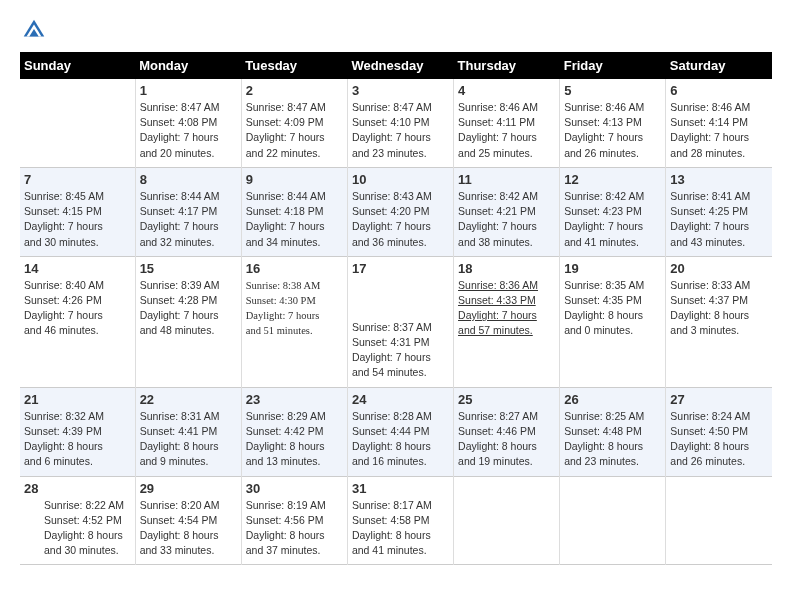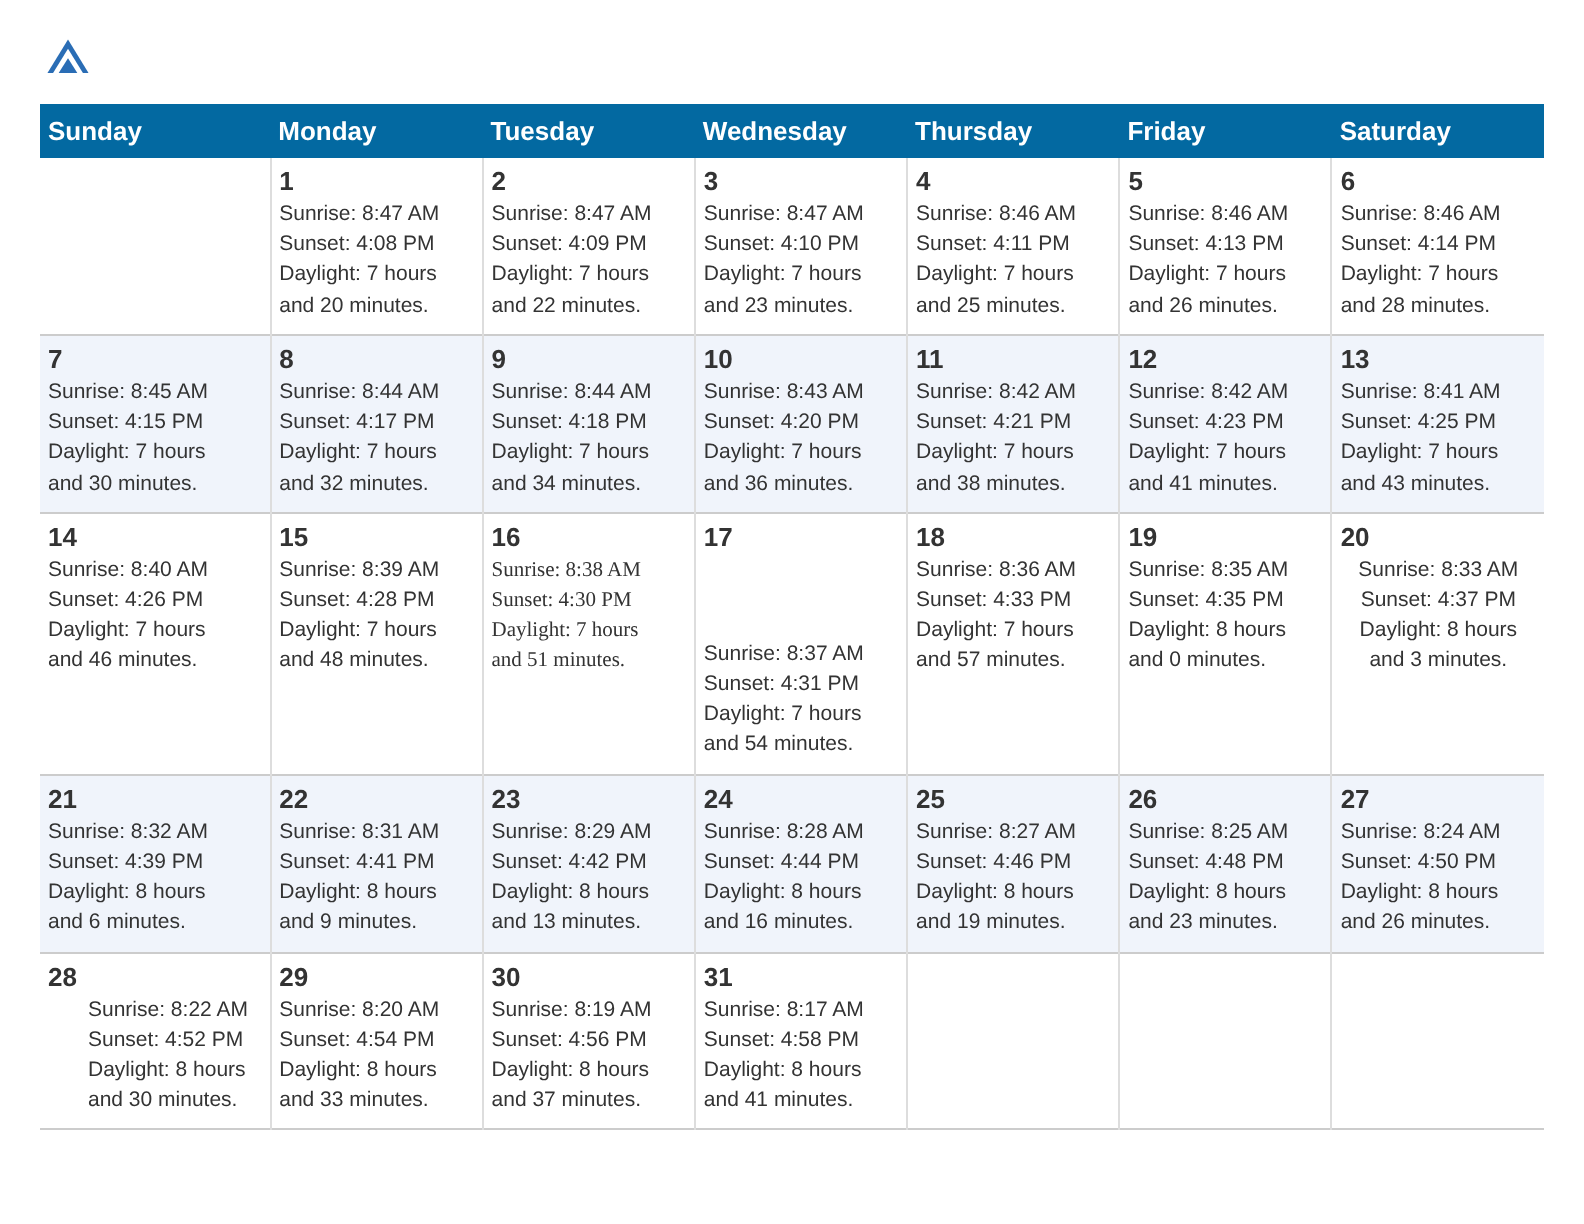--- a/index.html
+++ b/index.html
@@ -51,21 +51,21 @@
     .subtitle {
       font-size: 15px;
       color: #555;
     }
     table {
       width: 100%;
       border-collapse: collapse;
       font-size: 11px;
     }
     thead tr th {
-      background-color: #0369a1;
+      background-color: #000000;
       color: #fff;
       padding: 6px 4px;
       text-align: left;
       font-size: 13px;
       font-weight: 600;
     }
     tbody tr {
       border-bottom: 1px solid #ccc;
     }
     tbody tr td {
@@ -250,35 +250,35 @@
         </td>
         <td>
           <span class="day-num">17</span>
           <div class="day-info" style="white-space: pre-line; margin-top: 44px;">Sunrise: 8:37 AM
 Sunset: 4:31 PM
 Daylight: 7 hours
 and 54 minutes.</div>
         </td>
         <td>
           <span class="day-num">18</span>
-          <div class="day-info" style="white-space: pre-line;">Sunrise: 8:36 AM
+          <div class="day-info" style="white-space: pre-line; text-decoration: underline;">Sunrise: 8:36 AM
 Sunset: 4:33 PM
 Daylight: 7 hours
 and 57 minutes.</div>
         </td>
         <td>
           <span class="day-num">19</span>
           <div class="day-info" style="white-space: pre-line;">Sunrise: 8:35 AM
 Sunset: 4:35 PM
 Daylight: 8 hours
 and 0 minutes.</div>
         </td>
         <td>
           <span class="day-num">20</span>
-          <div class="day-info" style="white-space: pre-line; text-align: center;">Sunrise: 8:33 AM
+          <div class="day-info" style="white-space: pre-line;">Sunrise: 8:33 AM
 Sunset: 4:37 PM
 Daylight: 8 hours
 and 3 minutes.</div>
         </td>
       </tr>
       <tr class="row-alt">
         <td>
           <span class="day-num">21</span>
           <div class="day-info" style="white-space: pre-line;">Sunrise: 8:32 AM
 Sunset: 4:39 PM

